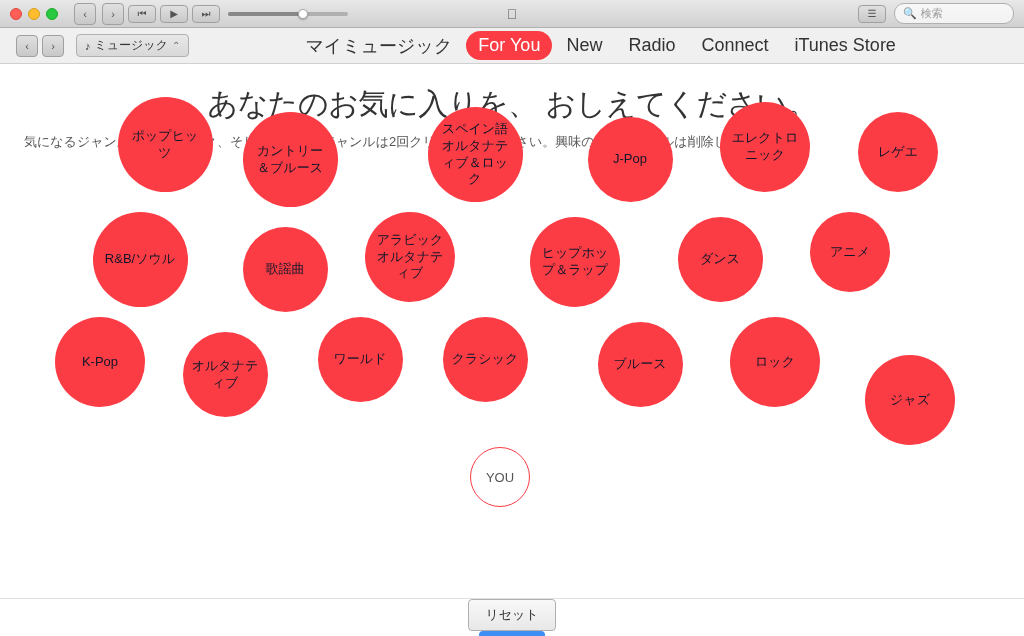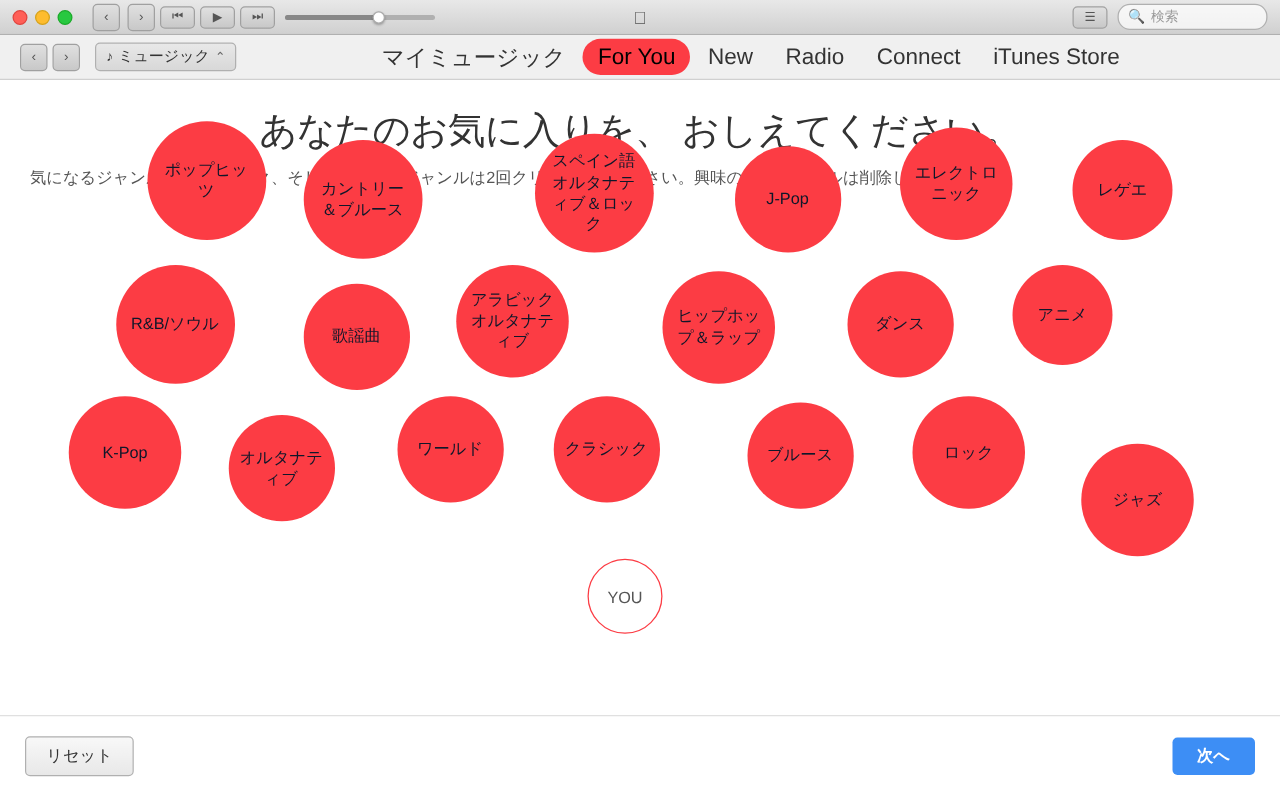--- a/index.html
+++ b/index.html
@@ -172,21 +172,21 @@
     .nav-tab {
       padding: 4px 12px;
       font-size: 18px;
       color: #333;
       cursor: pointer;
       border-radius: 4px;
       font-weight: 400;
     }
     .nav-tab.active {
       background: #fc3c44;
-      color: #000000;
+      color: #ffffff;
       border-radius: 20px;
       font-weight: 500;
     }
 
     
     .main {
       padding: 20px 20px 0 20px;
       background: white;
       height: calc(636px - 64px);
       position: relative;
@@ -244,27 +244,28 @@
       font-size: 13px;
       cursor: pointer;
     }
 
     
     .bottom-bar {
       position: absolute;
       bottom: 0;
       left: 0;
       right: 0;
-      height: 64px;
+      height: 38px;
       background: white;
       border-top: 1px solid #e0e0e0;
       display: flex;
       align-items: center;
       padding: 0 20px;
       justify-content: space-between;
+      flex-direction: column;
     }
     .reset-btn {
       padding: 6px 16px;
       background: linear-gradient(to bottom, #f8f8f8, #e8e8e8);
       border: 1px solid #b0b0b0;
       border-radius: 4px;
       font-size: 13px;
       color: #333;
       cursor: pointer;
     }

